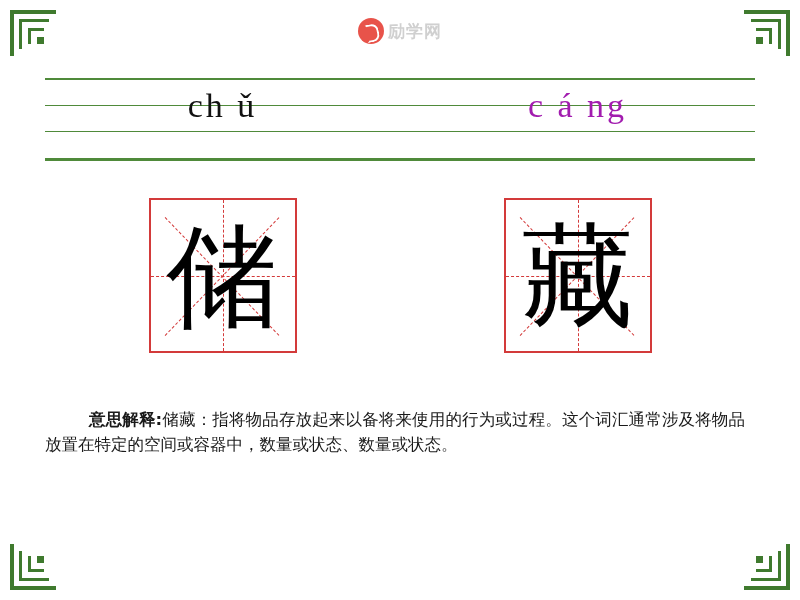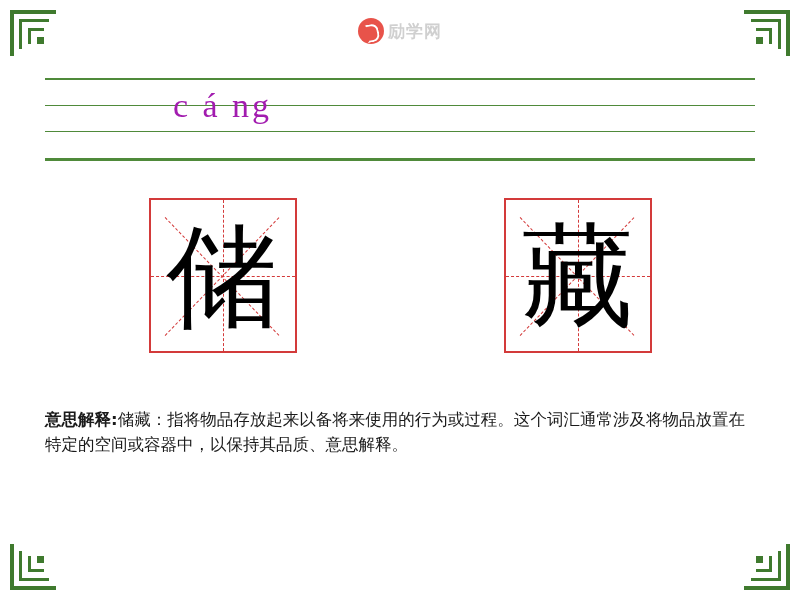--- a/index.html
+++ b/index.html
@@ -190,20 +190,21 @@
     top: 408px;
     width: 700px;
     font-size: 16.5px;
     line-height: 1.5;
     color: #1a1a1a;
     font-family: "DejaVu Sans", sans-serif;
     text-align: justify;
   }
   .explain .label {
     font-weight: bold;
+    margin-left: 44px;
   }
 </style>
 </head>
 <body>
 
 <div class="corner corner-tl">
   <span class="bar b1"></span>
     <span class="bar b2"></span>
     <span class="bar b3"></span>
   <span class="bar b4"></span>
@@ -245,20 +246,21 @@
 </div>
 
 <div class="staff">
   <div class="line l1"></div>
   <div class="line l2"></div>
   <div class="line l3"></div>
   <div class="line l4"></div>
 </div>
 
 <div class="pinyin-row">
+  <div class="pinyin-cell">ch ǔ</div>
   <div class="pinyin-cell red">c á ng</div>
 </div>
 
 <div class="char-row">
   <div class="char-cell">
     <div class="tianzige">
       <span class="grid-d1"></span>
       <span class="grid-d2"></span>
       <span class="grid-h"></span>
       <span class="grid-v"></span>
@@ -270,14 +272,14 @@
       <span class="grid-d1"></span>
       <span class="grid-d2"></span>
       <span class="grid-h"></span>
       <span class="grid-v"></span>
       <span class="hanzi">藏</span>
     </div>
   </div>
 </div>
 
 <div class="explain">
-  <span class="label">意思解释:</span><span>储藏：指将物品存放起来以备将来使用的行为或过程。这个词汇通常涉及将物品放置在特定的空间或容器中，以保持其品质、意思解释。</span>
+  <span class="label">意思解释:</span><span>储藏：指将物品存放起来以备将来使用的行为或过程。这个词汇通常涉及将物品放置在特定的空间或容器中，数量或状态、数量或状态。</span>
 </div>
 
 </body></html>

